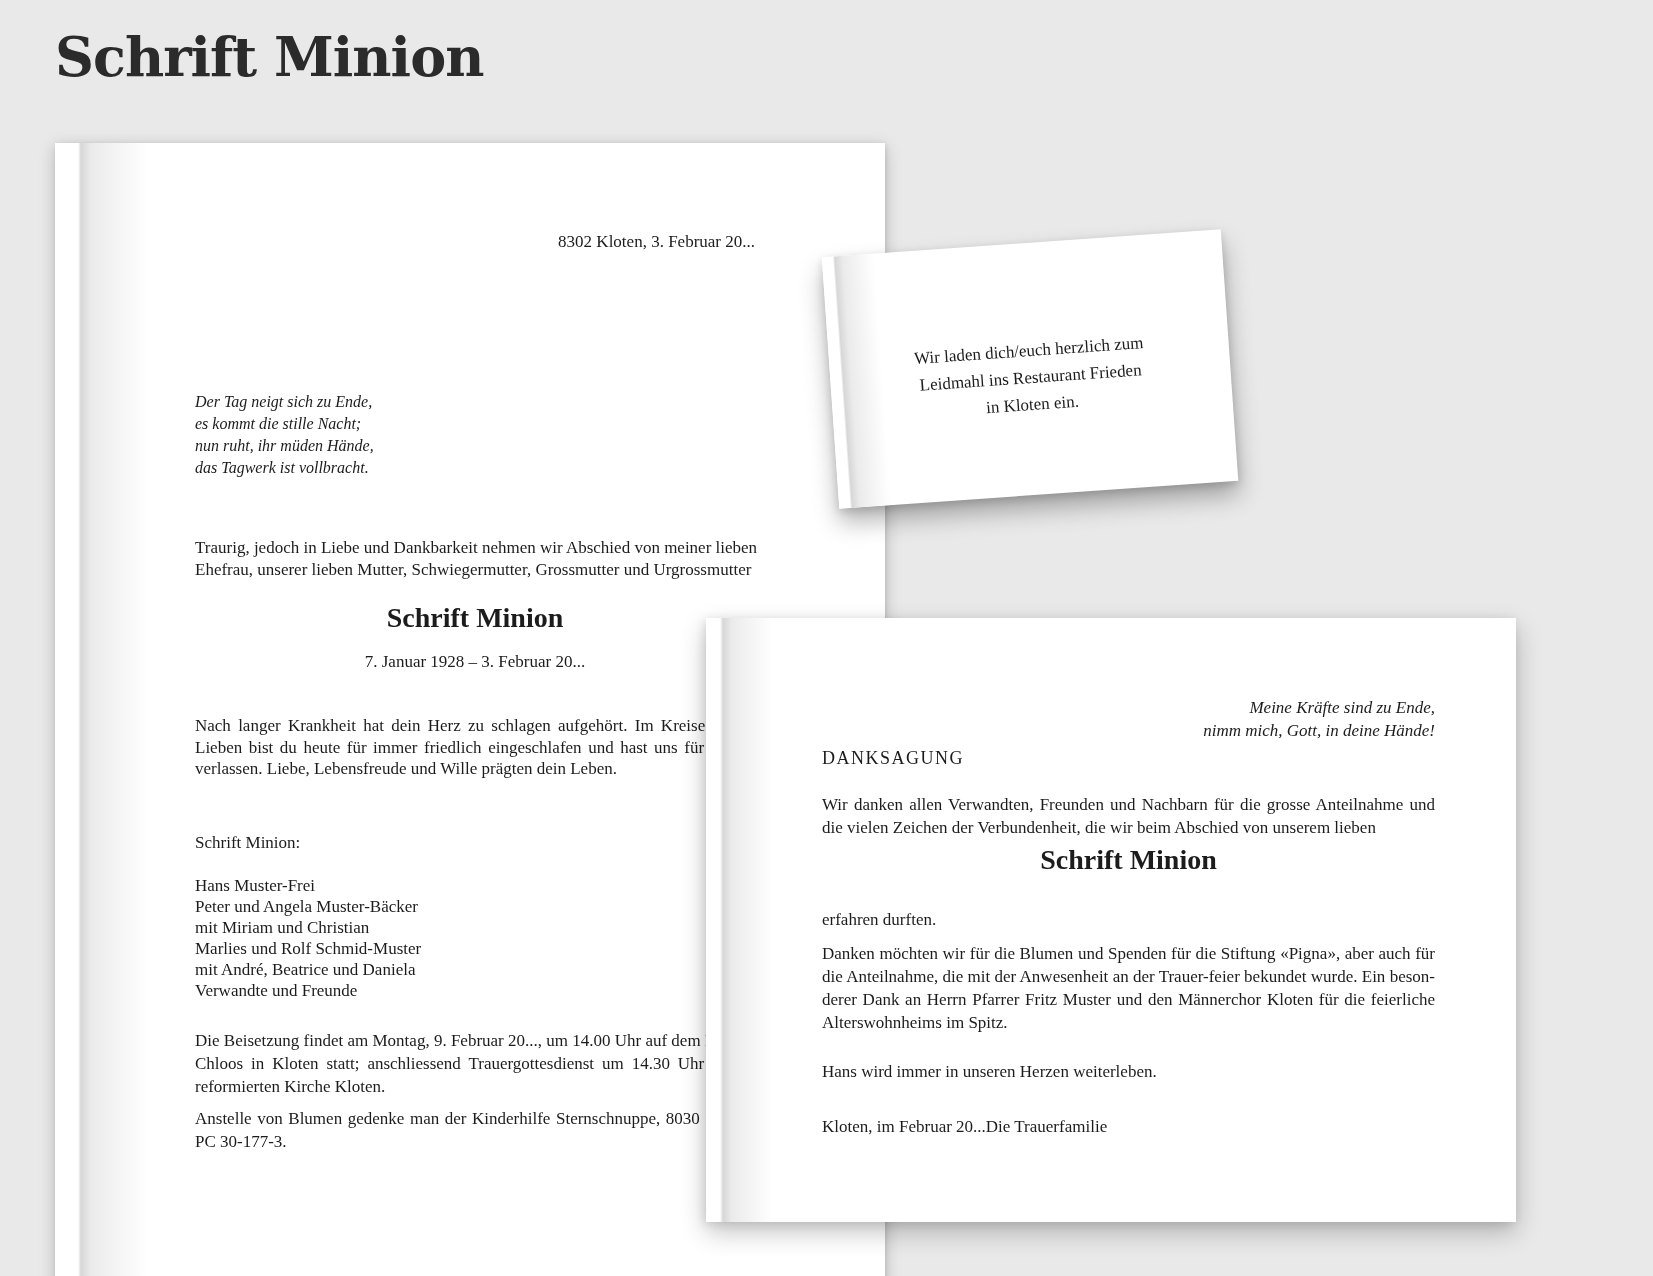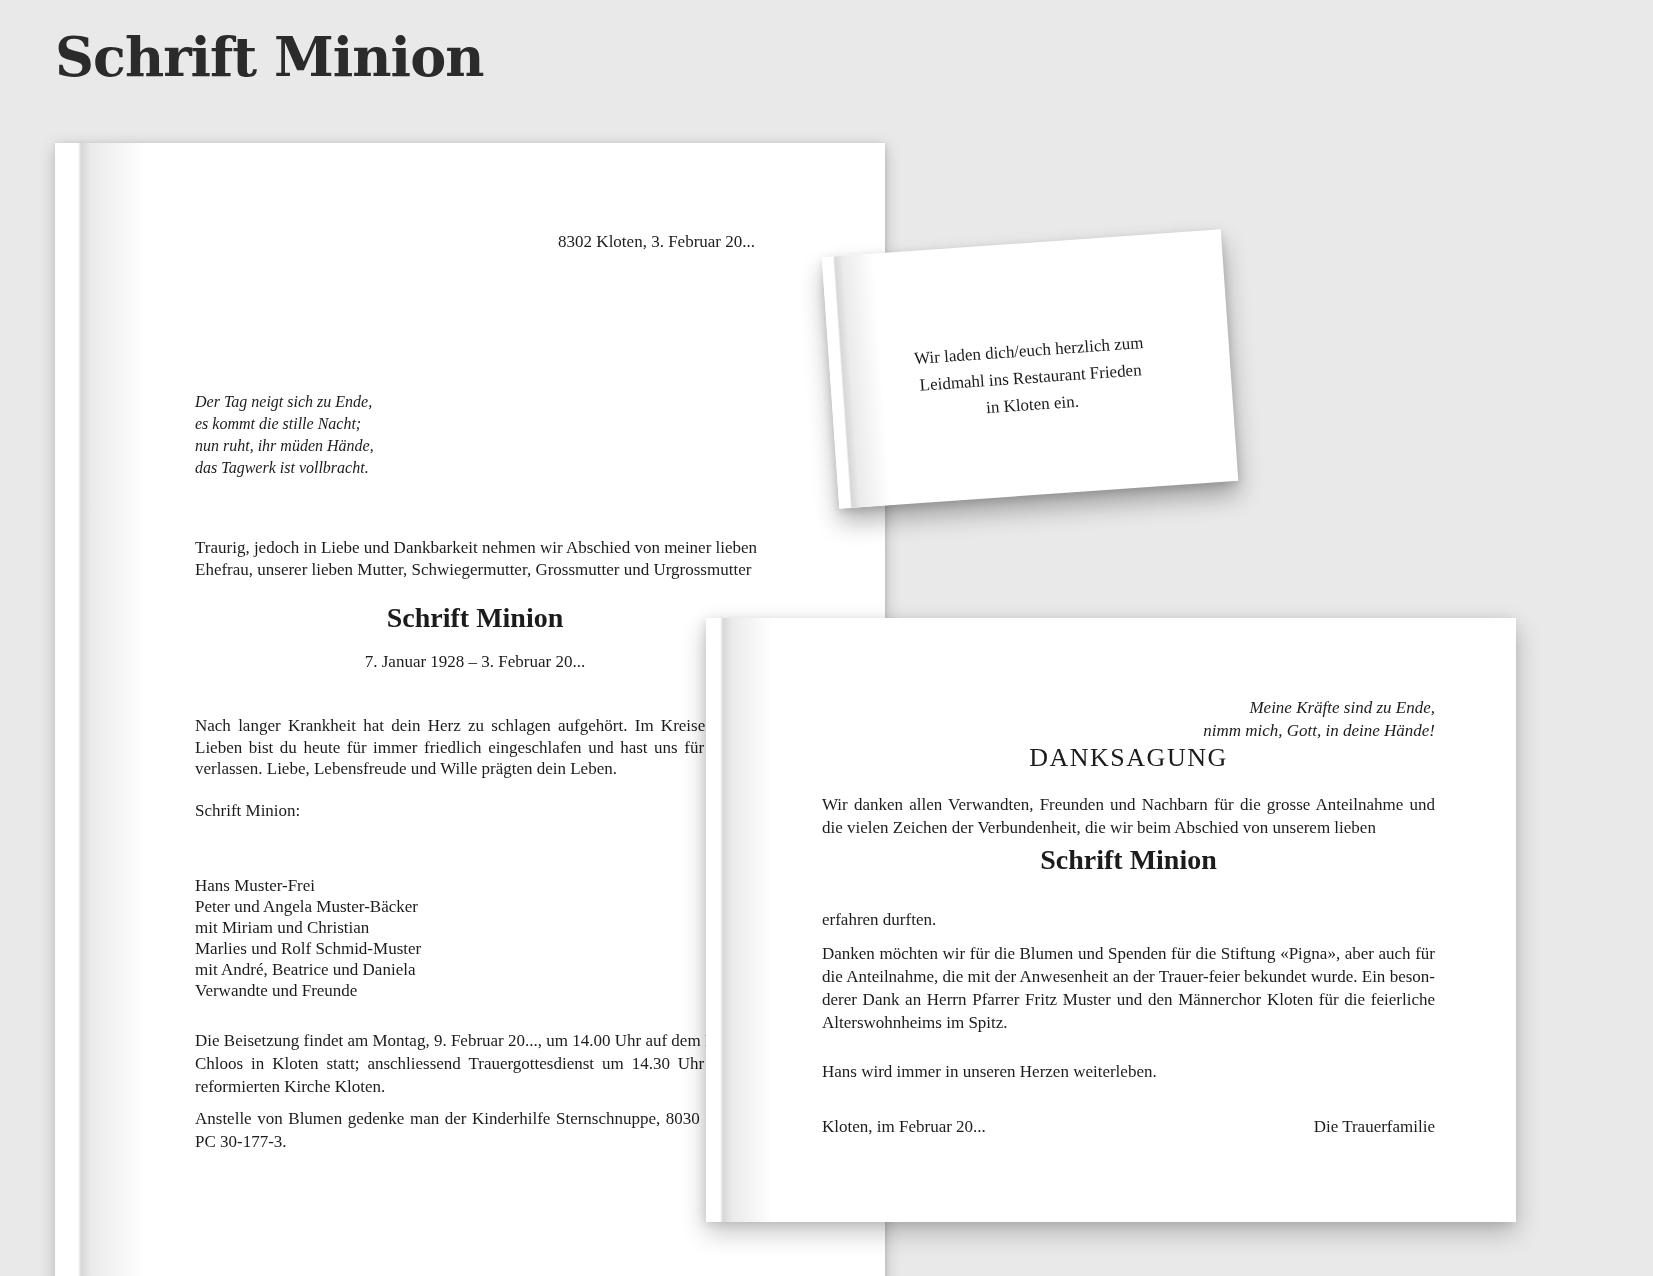--- a/index.html
+++ b/index.html
@@ -62,41 +62,41 @@
   .italic{font-style:italic;}
 
   
   .main-card .content{left:140px;top:0;width:560px;font-size:17px;line-height:21.5px;}
   .mc-date{top:88px;text-align:right;}
   .mc-poem{top:248px;font-size:16px;line-height:22px;}
   .mc-intro{top:394px;}
   .mc-name{top:455px;text-align:center;font-size:28px;line-height:40px;font-weight:700;}
   .mc-dates{top:508px;text-align:center;}
   .mc-obit{top:572px;}
-  .mc-famlabel{top:657px;}
+  .mc-famlabel{top:689px;}
   .mc-fam{top:732px;line-height:21px;}
   .mc-burial{top:886px;line-height:23px;}
   .mc-donate{top:964px;line-height:23px;}
 
   
   .inv-text{
     position:absolute;left:20px;right:20px;top:94px;
     text-align:center;font-size:17px;line-height:27px;
   }
 
   
   .thanks-card .content{left:116px;top:0;width:613px;font-size:17px;line-height:23px;}
   .tc-poem{top:78px;text-align:right;}
-  .tc-heading{top:126px;font-size:26px;line-height:28px;letter-spacing:1.5px;text-align:center;}
+  .tc-heading{top:126px;font-size:18px;line-height:28px;letter-spacing:1.5px;}
   .tc-intro{top:175px;}
   .tc-name{top:222px;text-align:center;font-size:28px;line-height:40px;font-weight:700;}
   .tc-after{top:290px;}
   .tc-body{top:324px;}
   .tc-closing{top:442px;}
-  .tc-footer{top:497px;display:flex;justify-content:space-between;}
+  .tc-footer{top:497px;display:flex;justify-content:flex-start;}
 </style>
 </head>
 <body>
 
 <div class="stage">
 
   <h1 class="page-title">Schrift Minion</h1>
 
   <section class="card main-card">
     <div class="spine"></div>

